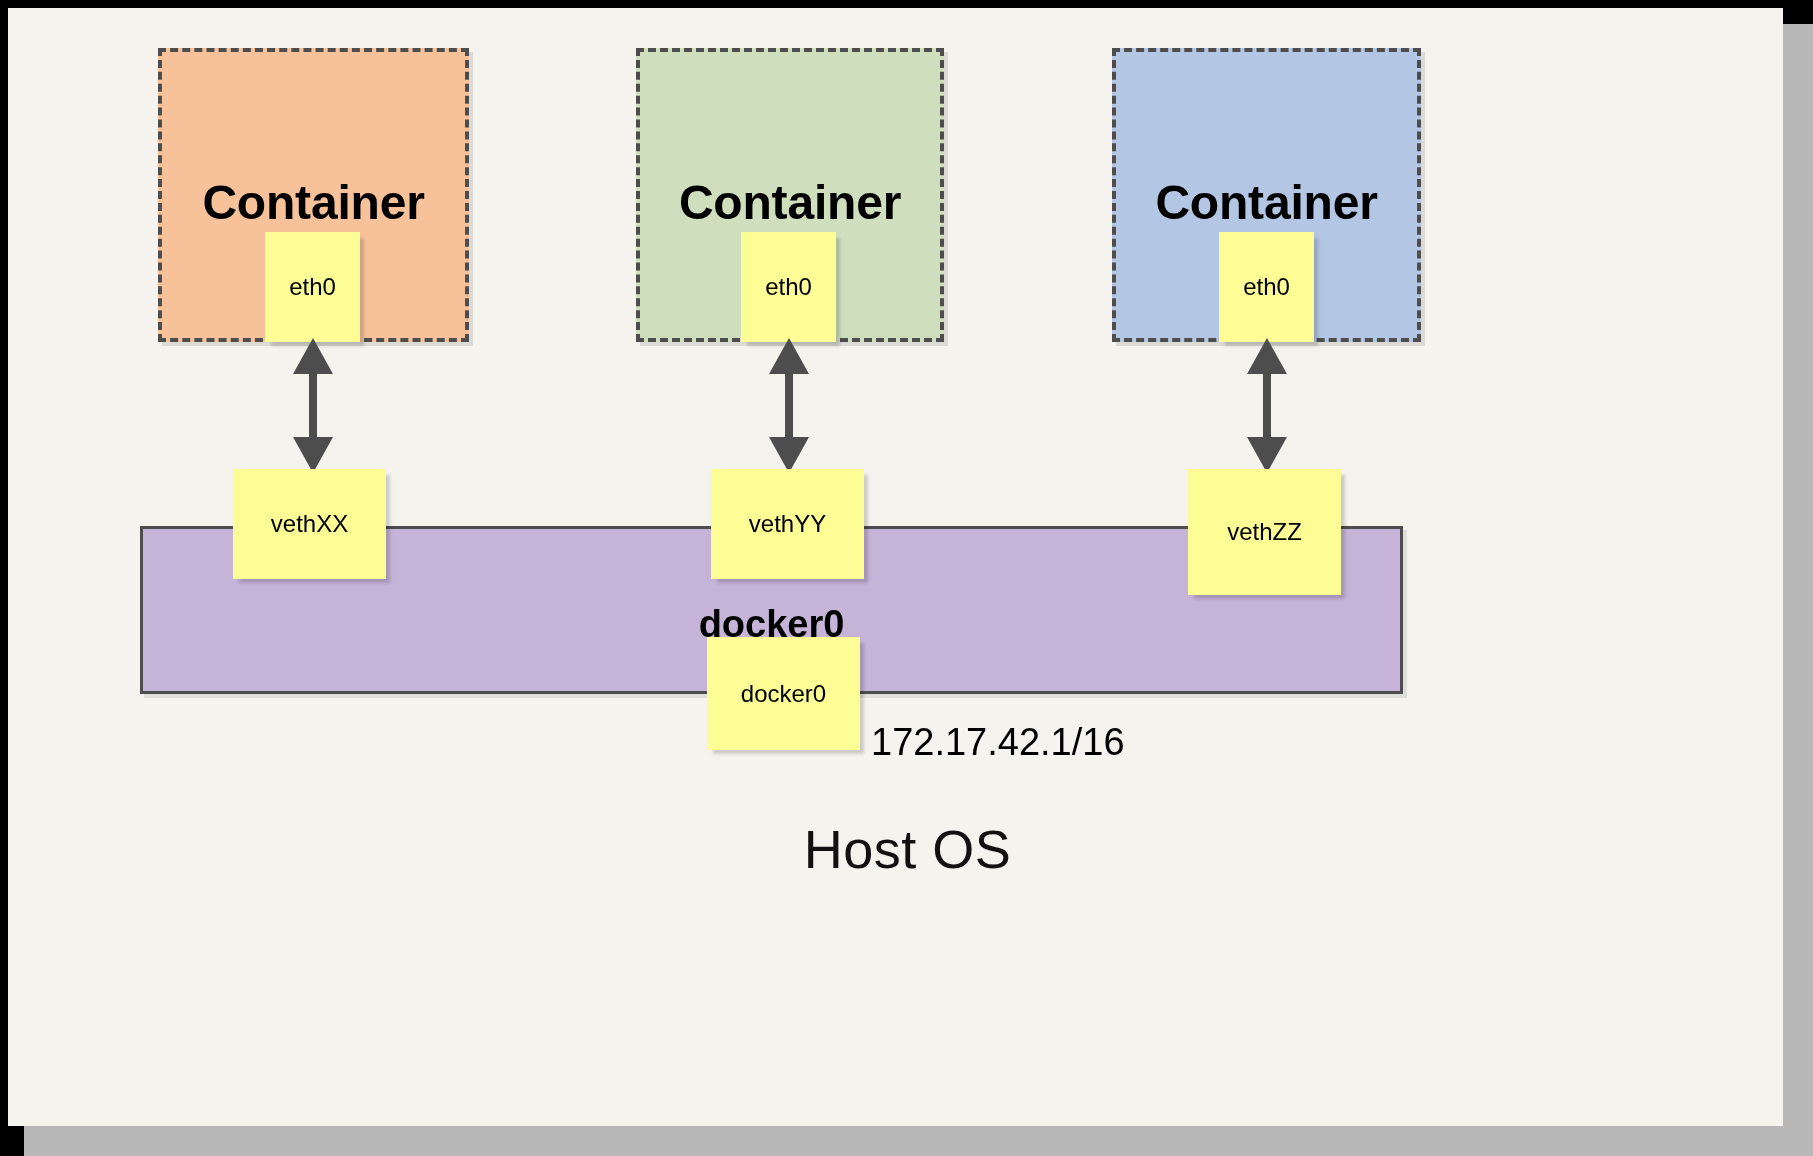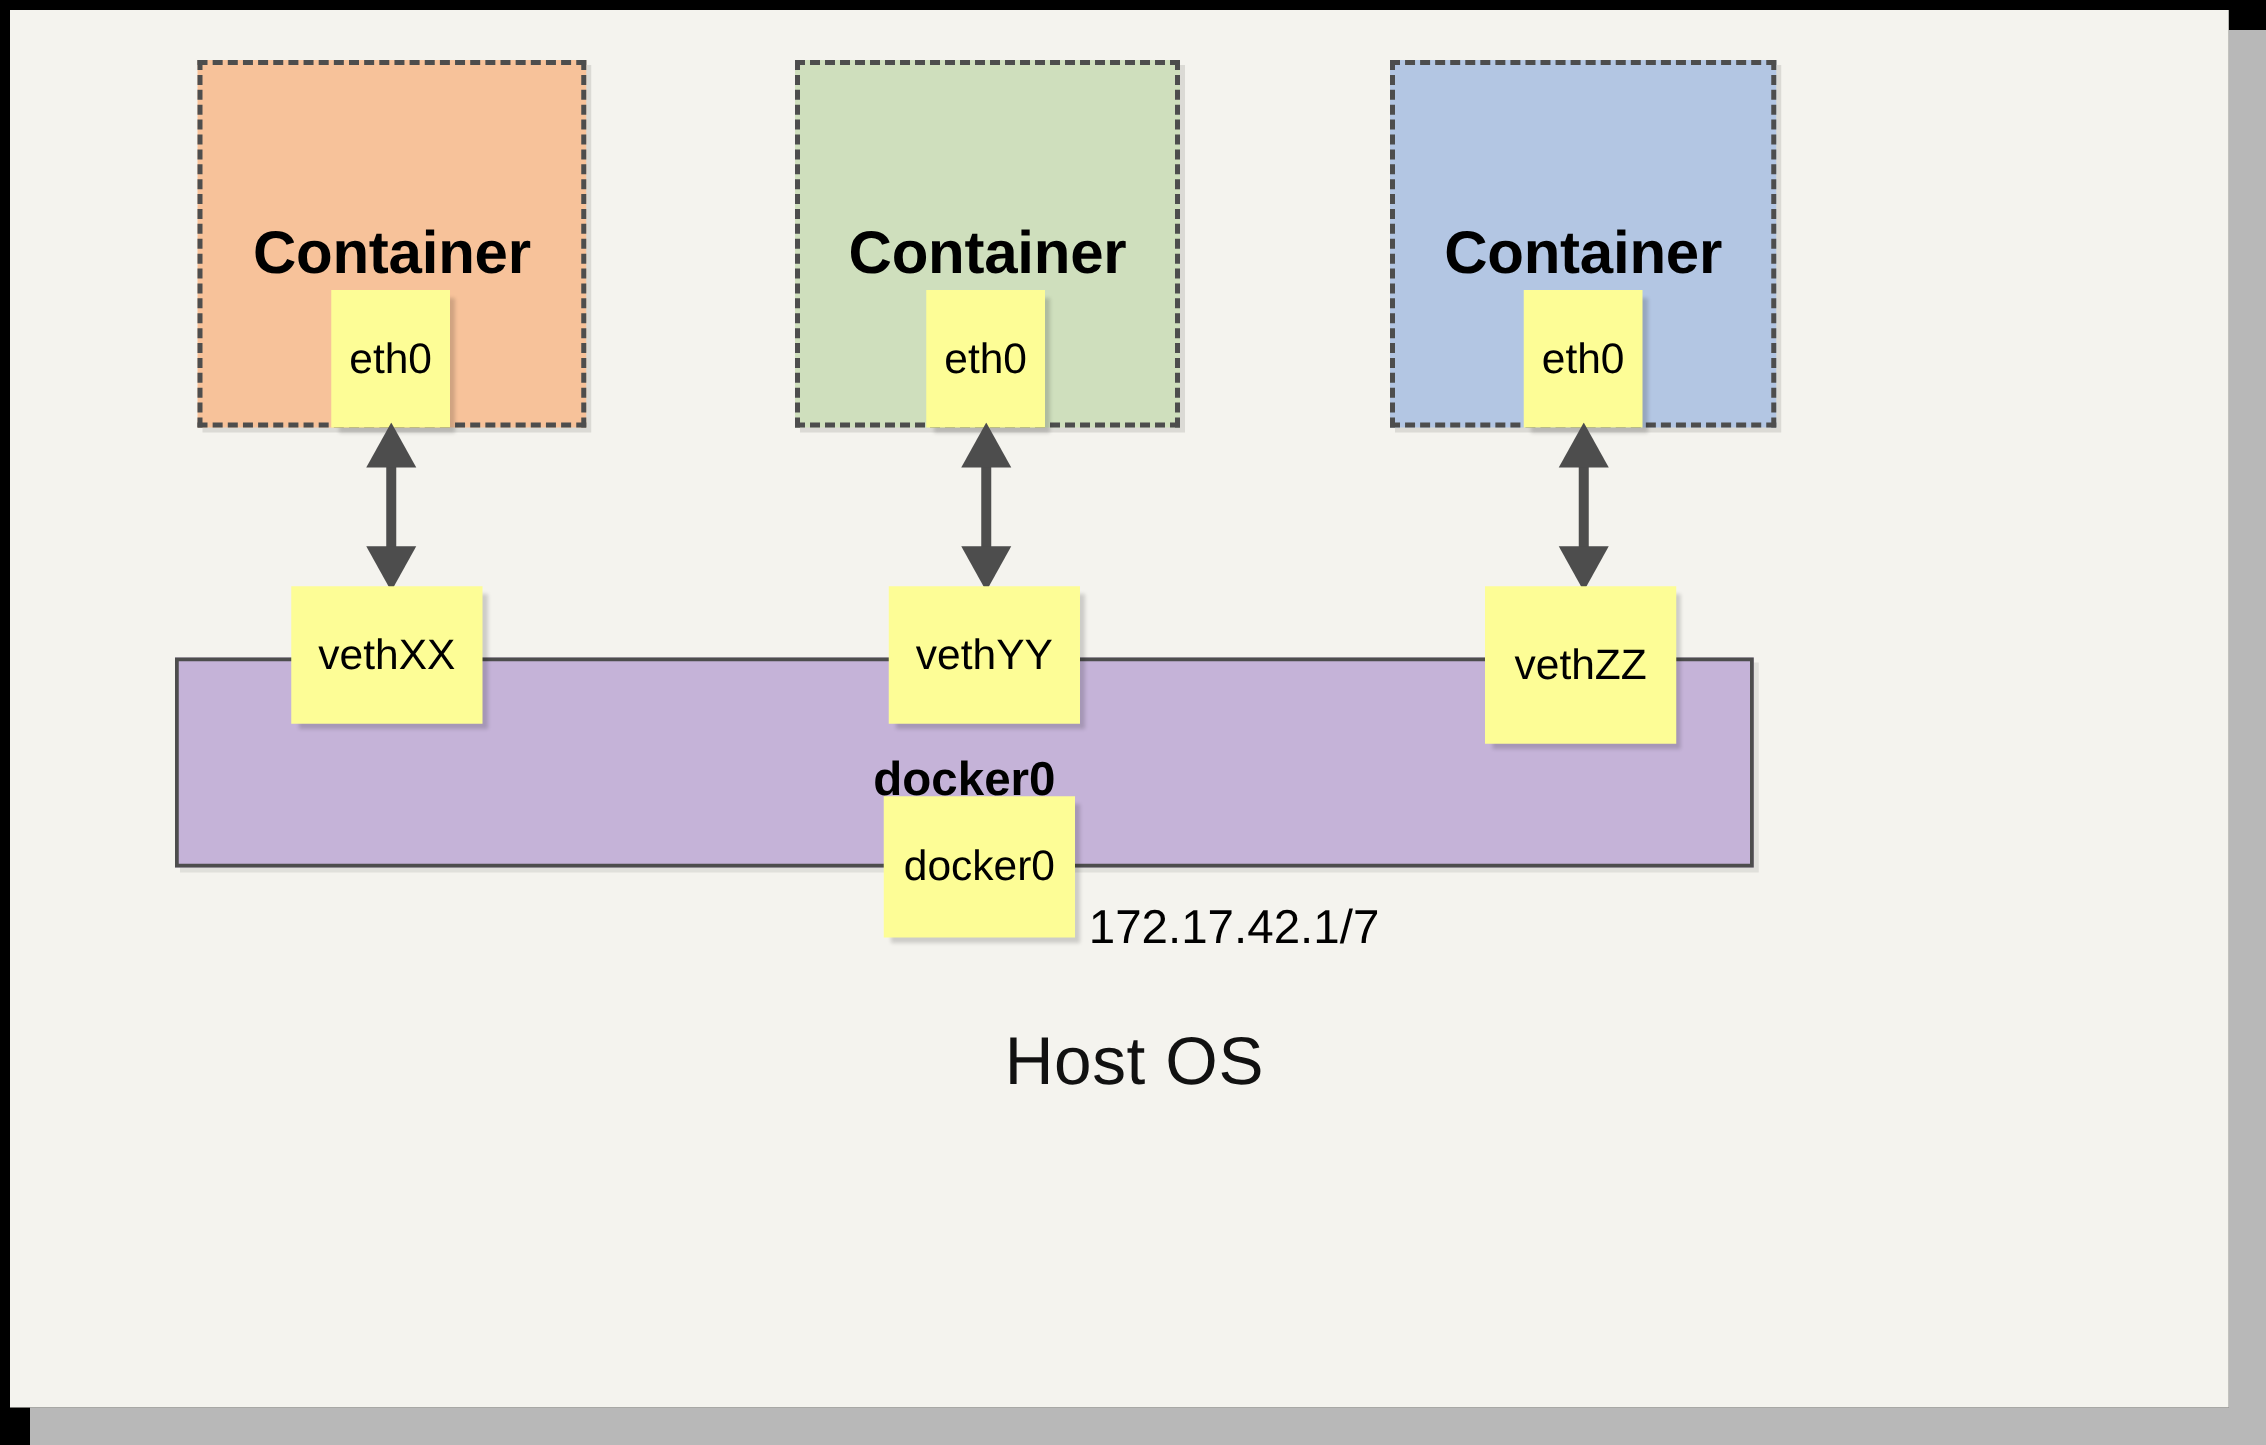--- a/index.html
+++ b/index.html
@@ -63,21 +63,21 @@
 
   
   .note {
     position: absolute;
     background: #fdfd96;
     box-sizing: border-box;
     box-shadow: 5px 5px 3px -1px rgba(0,0,0,0.16);
     display: flex;
     align-items: center;
     justify-content: center;
-    font-size: 34px;
+    font-size: 24px;
     color: #000000;
     white-space: nowrap;
   }
 
   
   #docker-bar {
     position: absolute;
     background: #c5b3d8;
     border: 3px solid #4d4d4d;
     box-sizing: border-box;
@@ -176,18 +176,18 @@
     </div>
 
     <div class="note" style="left:1180px; top:461px; width:153px; height:126px;">
       <span>vethZZ</span>
     </div>
 
     <div class="note" style="left:699px; top:629px; width:153px; height:113px;">
       <span>docker0</span>
     </div>
 
-    <div id="ip-label" style="left:863px; top:713px;">172.17.42.1/7</div>
+    <div id="ip-label" style="left:863px; top:713px;">172.17.42.1/16</div>
 
     <div id="host-os-label" style="top:810px;">Host OS</div>
 
   </div>
 </div>
 
 </body></html>

